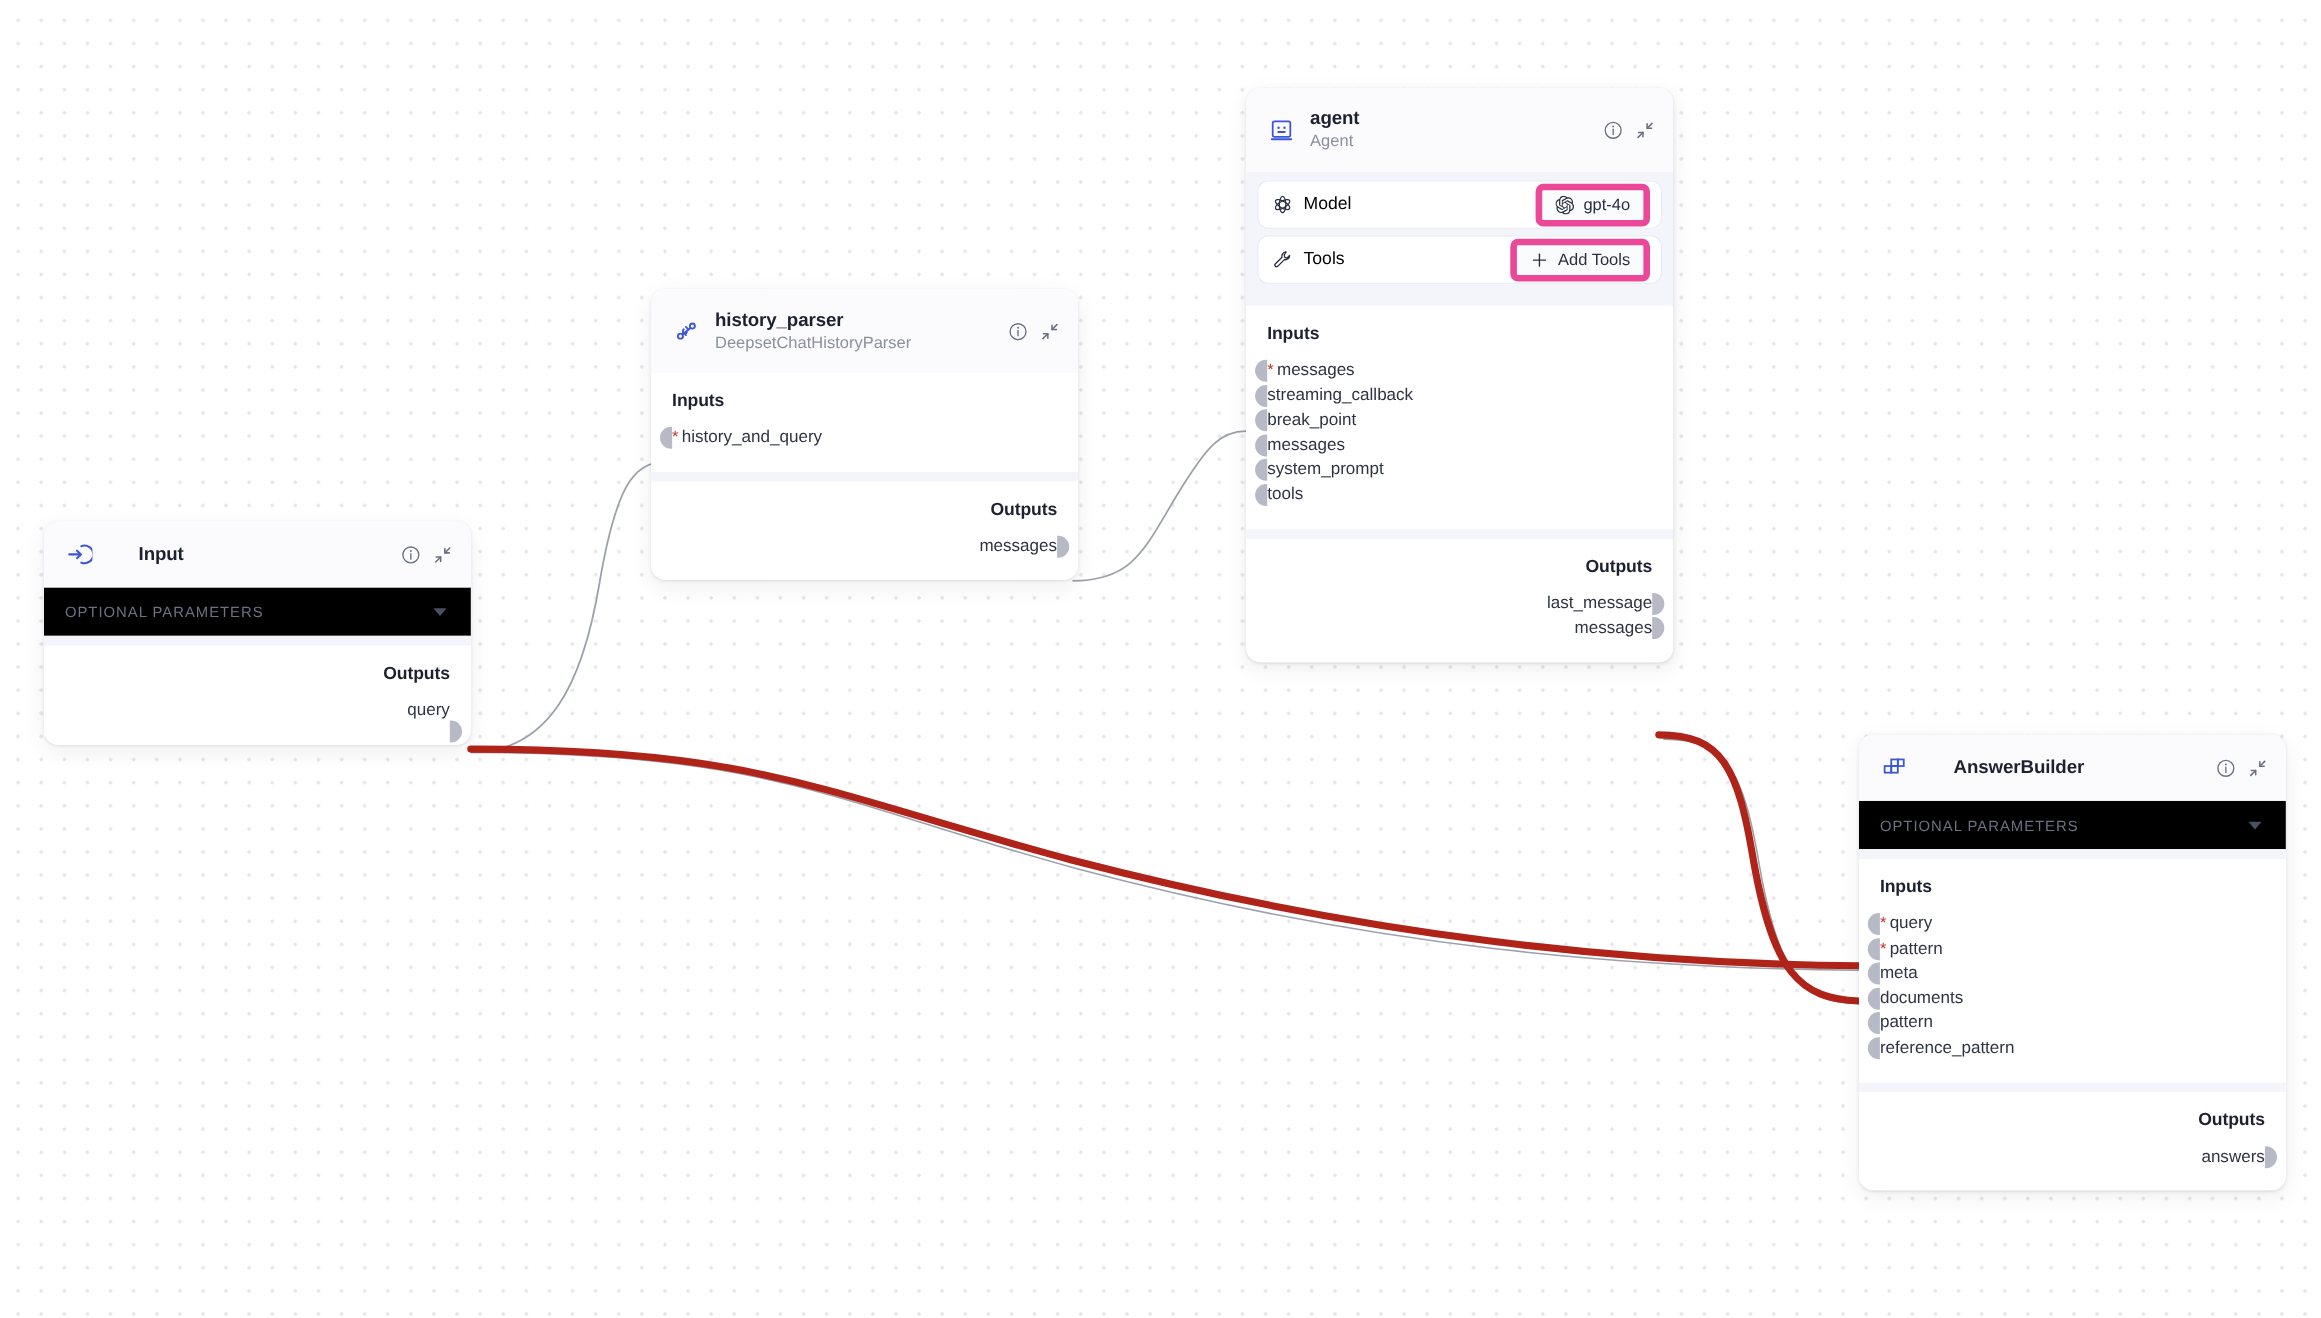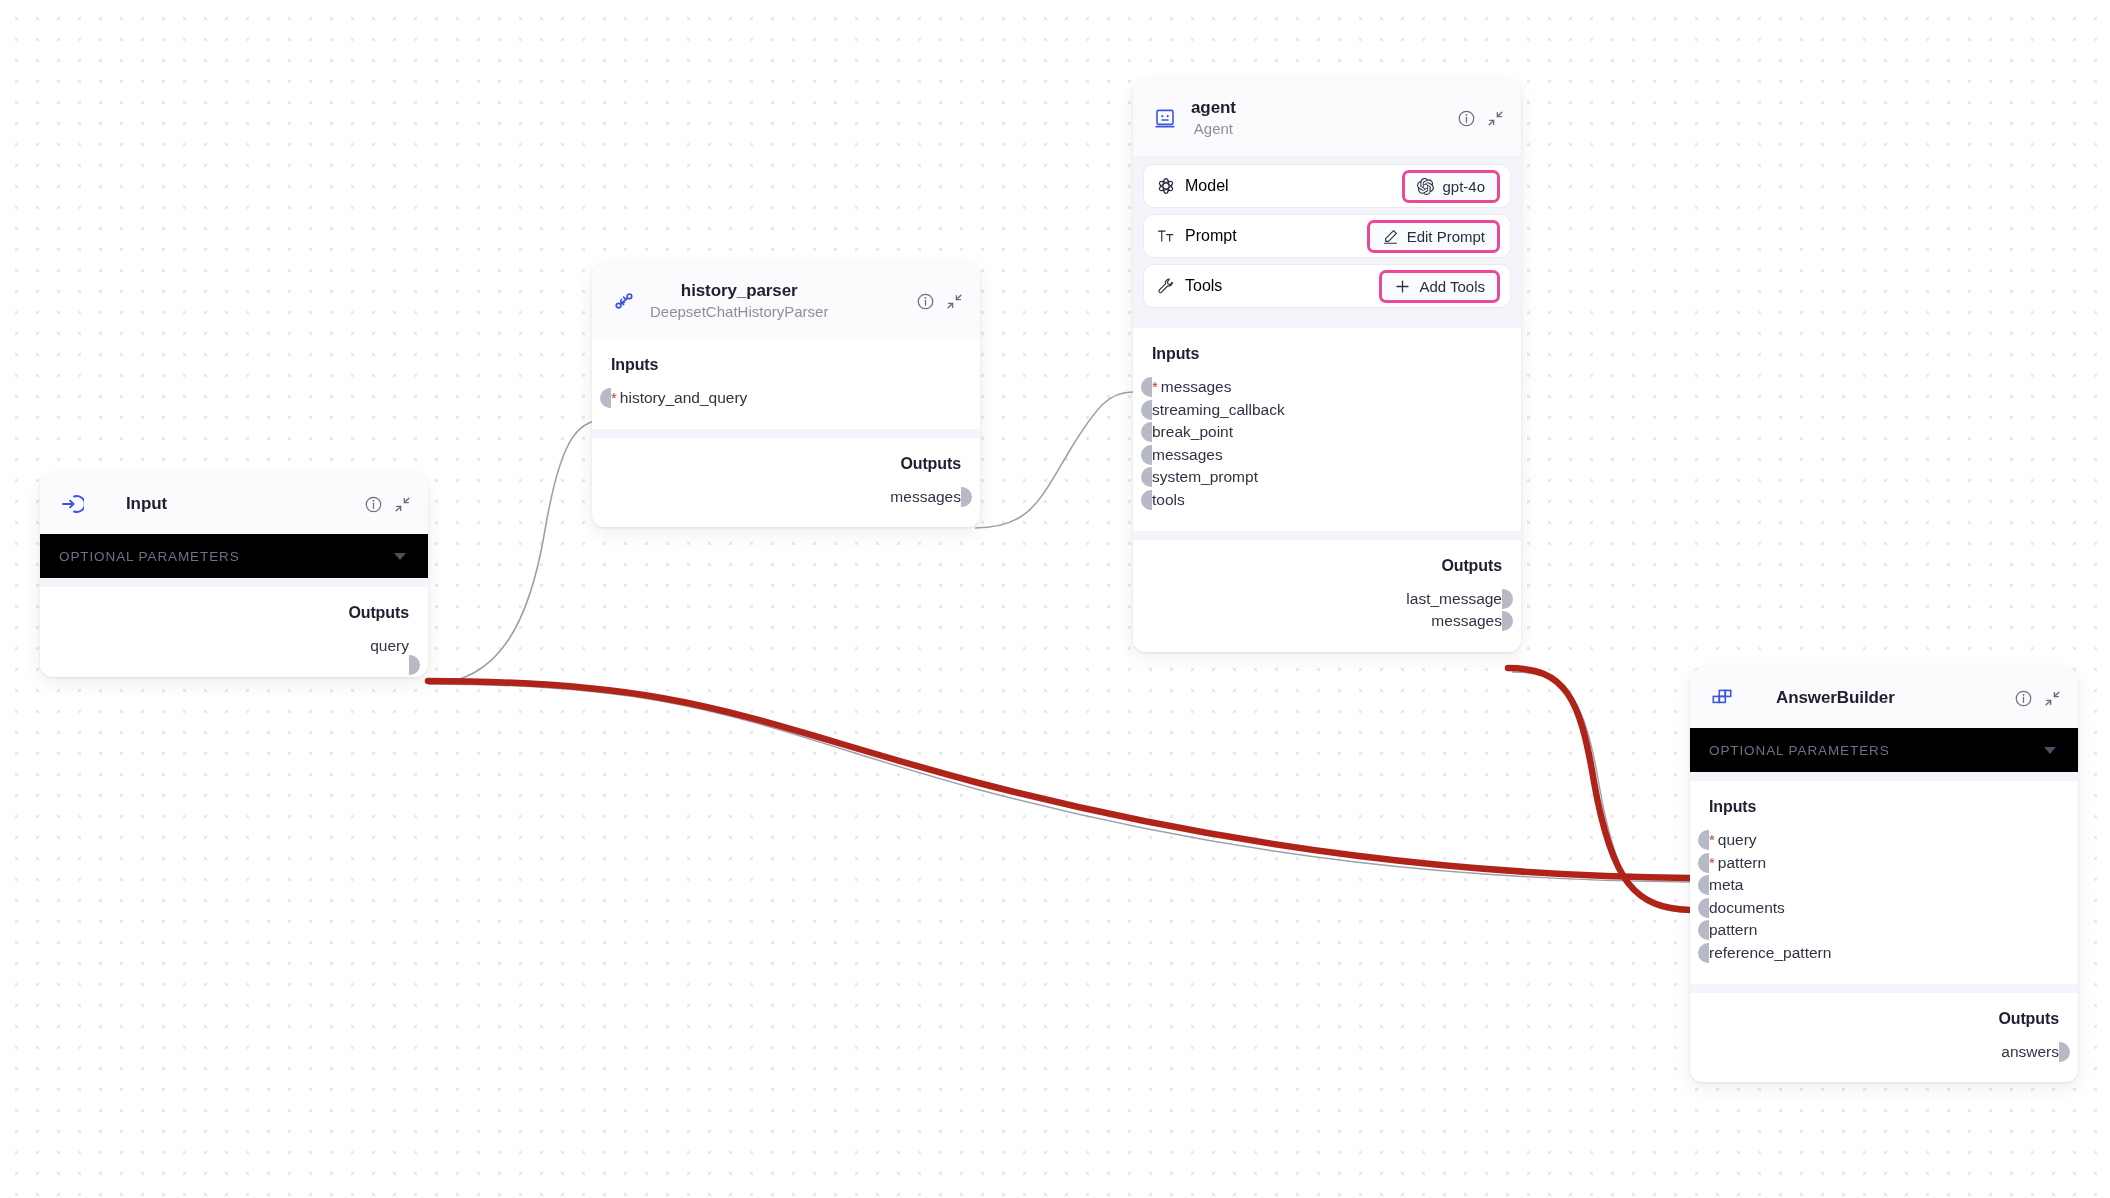--- a/index.html
+++ b/index.html
@@ -45,21 +45,20 @@
 
   .node-header {
     display: flex;
     align-items: center;
     padding: 17px 18px 17px 19px;
     background: #fbfbfd;
     border-radius: 13px 13px 0 0;
     position: relative;
     min-height: 30px;
     box-sizing: border-box;
-    text-align: center;
   }
 
   .node-icon {
     width: 26px;
     height: 26px;
     flex: 0 0 26px;
     display: flex;
     align-items: center;
     justify-content: center;
     margin-right: 13px;
@@ -146,21 +145,21 @@
     font-size: 16px;
     color: #000000;
   }
   .param-left .p-icon { width: 18px; height: 18px; display:flex; align-items:center; justify-content:center; }
   .param-left .p-icon svg { display:block; }
 
   .param-btn {
     display: flex;
     align-items: center;
     gap: 8px;
-    border: 3px solid #ec4899;
+    border: 6px solid #ec4899;
     background: #fafbfd;
     border-radius: 7px;
     padding: 5px 12px;
     font-size: 15px;
     color: #2a2e40;
     cursor: pointer;
     white-space: nowrap;
     justify-content: space-between;
   }
   .param-btn .b-icon { width: 17px; height: 17px; display:flex; align-items:center; justify-content:center; }
@@ -382,42 +381,20 @@
         <span class="param-btn">
           <span class="b-icon">
             <svg width="17" height="17" viewBox="0 0 24 24" fill="#2a2e40">
               <path d="M22.28 9.82a5.98 5.98 0 0 0-.52-4.91 6.05 6.05 0 0 0-6.51-2.9A6 6 0 0 0 4.98 4.18a5.98 5.98 0 0 0-4 2.9 6.05 6.05 0 0 0 .75 7.1 5.98 5.98 0 0 0 .51 4.91 6.05 6.05 0 0 0 6.52 2.9A5.98 5.98 0 0 0 13.26 24a6.05 6.05 0 0 0 5.77-4.19 5.98 5.98 0 0 0 4-2.9 6.05 6.05 0 0 0-.75-7.09Zm-9.02 12.6a4.48 4.48 0 0 1-2.88-1.04l.14-.08 4.78-2.76a.79.79 0 0 0 .39-.68V11.1l2.02 1.17a.07.07 0 0 1 .04.05v5.58a4.5 4.5 0 0 1-4.49 4.5ZM3.6 18.3a4.47 4.47 0 0 1-.54-3.01l.14.08 4.78 2.76a.77.77 0 0 0 .78 0l5.84-3.37v2.33a.08.08 0 0 1-.03.06L9.74 19.95a4.5 4.5 0 0 1-6.14-1.64ZM2.34 7.9a4.48 4.48 0 0 1 2.34-1.97v5.68a.77.77 0 0 0 .39.68l5.81 3.35-2.02 1.17a.07.07 0 0 1-.07 0L3.97 14.03A4.5 4.5 0 0 1 2.34 7.9Zm16.6 3.86-5.84-3.4L15.12 7.2a.07.07 0 0 1 .07 0l4.83 2.79a4.49 4.49 0 0 1-.68 8.1v-5.67a.79.79 0 0 0-.4-.67Zm2.01-3.03-.14-.09-4.77-2.78a.78.78 0 0 0-.79 0L9.42 9.23V6.9a.07.07 0 0 1 .03-.06l4.83-2.79a4.49 4.49 0 0 1 6.67 4.65ZM8.32 12.87 6.3 11.7a.08.08 0 0 1-.04-.06V6.07a4.49 4.49 0 0 1 7.37-3.45l-.14.08L8.7 5.46a.79.79 0 0 0-.39.68ZM9.42 10.5 12.02 9l2.6 1.5v3l-2.6 1.5-2.6-1.5Z"></path>
             </svg>
           </span>
           <span>gpt-4o</span>
         </span>
       </div>
 
-      <div class="param-row">
-        <span class="param-left">
-          <span class="p-icon">
-            <svg width="18" height="18" viewBox="0 0 20 20" fill="none" stroke="#2a2e40" stroke-width="1.3" stroke-linecap="round">
-              <path d="M1.6 4.6h7.4"></path>
-                <path d="M5.3 4.6v11"></path>
-              <path d="M10.6 8.4h7"></path>
-                <path d="M14.1 8.4v7.2"></path>
-            </svg>
-          </span>
-          <span>Prompt</span>
-        </span>
-        <span class="param-btn">
-          <span class="b-icon">
-            <svg width="17" height="17" viewBox="0 0 20 20" fill="none" stroke="#2a2e40" stroke-width="1.35" stroke-linecap="round" stroke-linejoin="round">
-              <path d="M13.6 3.1 16.9 6.4 7.6 15.7H4.3v-3.3Z"></path>
-              <path d="M3 18h14"></path>
-            </svg>
-          </span>
-          <span>Edit Prompt</span>
-        </span>
-      </div>
 
       <div class="param-row">
         <span class="param-left">
           <span class="p-icon">
             <svg width="18" height="18" viewBox="0 0 20 20" fill="none" stroke="#2a2e40" stroke-width="1.3" stroke-linecap="round" stroke-linejoin="round">
               <path d="M13.6 2.3a4.3 4.3 0 0 0-4.2 5.3L2.6 14.4a1.7 1.7 0 0 0 2.4 2.4l6.8-6.8a4.3 4.3 0 0 0 5.3-4.2l-2.6 2.6-2.3-.6-.6-2.3Z"></path>
             </svg>
           </span>
           <span>Tools</span>
         </span>

